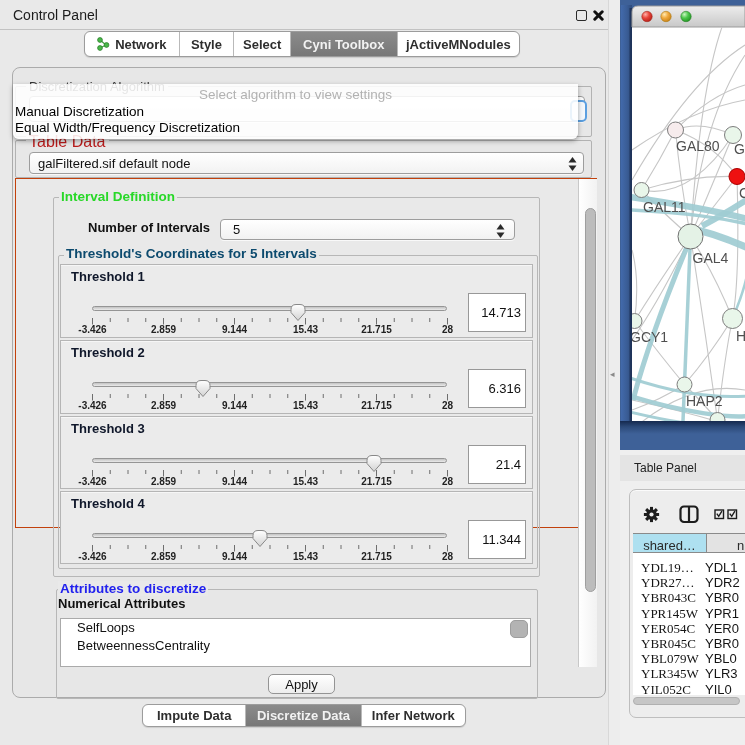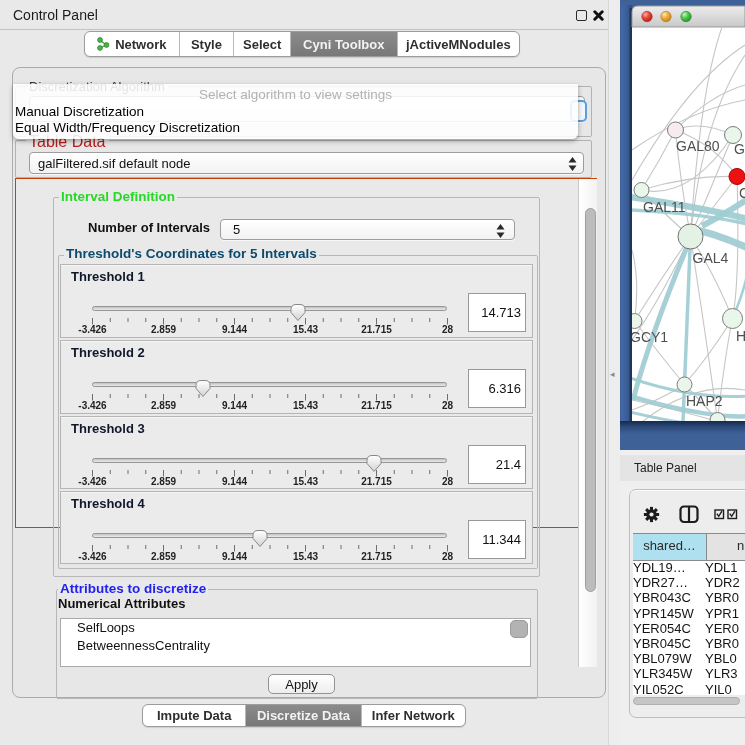--- a/index.html
+++ b/index.html
@@ -59,24 +59,24 @@
 
 
 #applyBtn { left:268px; top:674px; width:67px; height:20px; background:linear-gradient(#ffffff,#ededed); border:1px solid #949494; border-radius:5px; font-size:13px; color:#111; text-align:center; line-height:19px; }
 
 
 #gapCol { left:608px; top:0; width:13px; height:745px; background:#ededed; border-left:1px solid #d8d8d8; }
 #tpHeader { left:620px; top:455px; width:125px; height:26px; background:#e4e4e4; }
 #tpHeader span { position:absolute; left:14px; top:6px; font-size:12px; color:#222; }
 #card { left:629px; top:489px; width:130px; height:229px; background:#ededed; border:1px solid #bebebe; border-radius:7px; box-shadow:inset 0 1px 0 #fbfbfb; }
 #tblArea { left:633px; top:533px; width:112px; height:162px; background:#ffffff; }
-.hcell { position:absolute; top:0; height:28px; font-size:13px; color:#2a2a2a; text-align:center; line-height:24px; }
+.hcell { position:absolute; top:0; height:20px; font-size:13px; color:#2a2a2a; text-align:center; line-height:24px; }
 #rows { position:absolute; left:0; top:27px; width:200px; font-size:13px; color:#151515; }
 #rows .rr { height:15.2px; line-height:15.2px; white-space:nowrap; }
-#rows .c1 { display:inline-block; width:72px; padding-left:0; }
+#rows .c1 { display:inline-block; width:72px; padding-left:8px;font-family:Liberation Serif, serif; }
 #hsb { left:633px; top:697px; width:107px; height:8px; background:#c6c6c6; border:1px solid #b0b0b0; border-radius:4px; }
 </style>
 </head>
 <body>
 <svg width="0" height="0" style="position:absolute;">
   <defs>
     <linearGradient id="tg0" x1="0" y1="0" x2="0" y2="1">
       <stop offset="0" stop-color="#ffffff"></stop>
         <stop offset="1" stop-color="#d2d2d2"></stop>
     </linearGradient>

